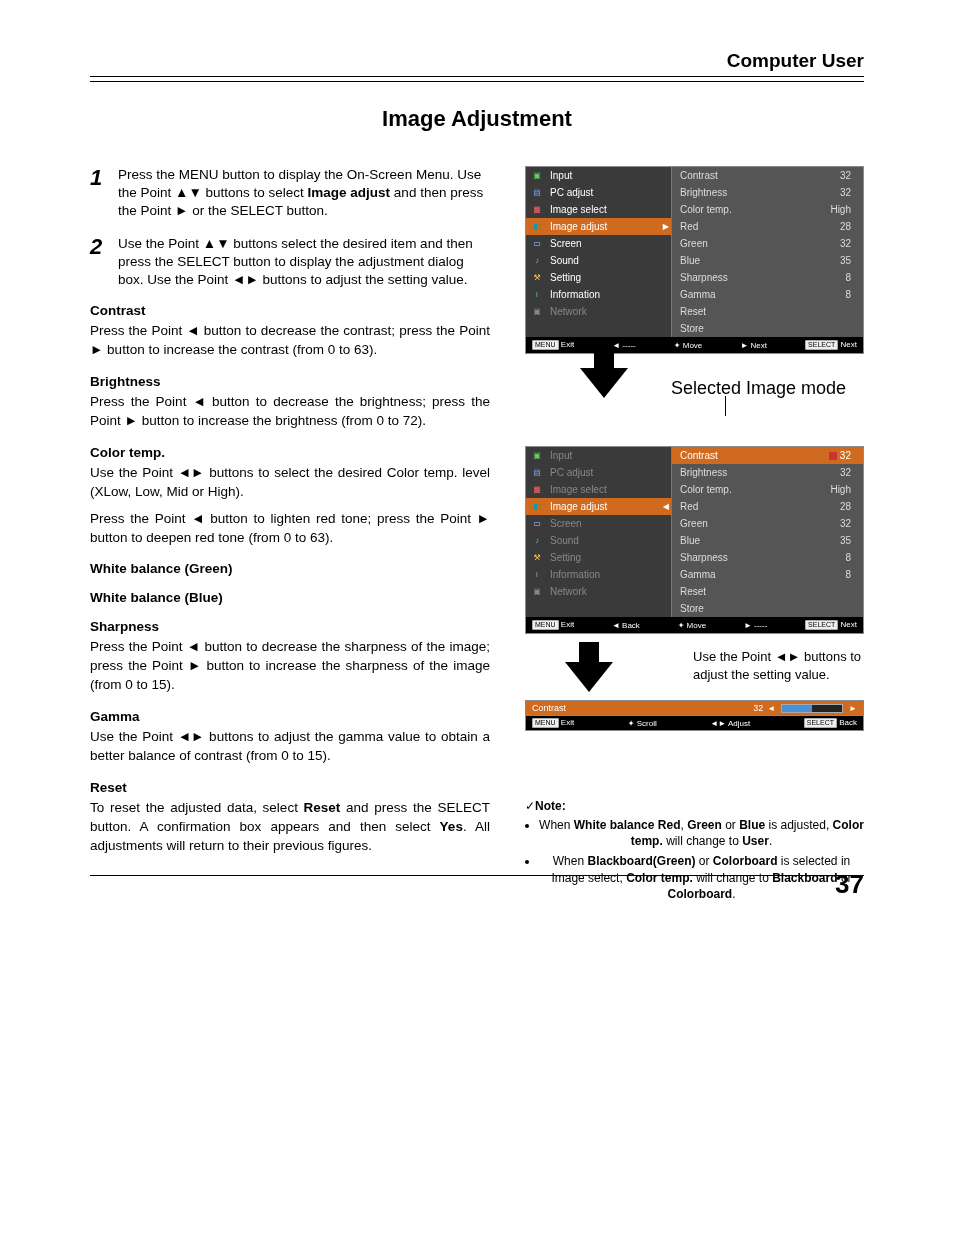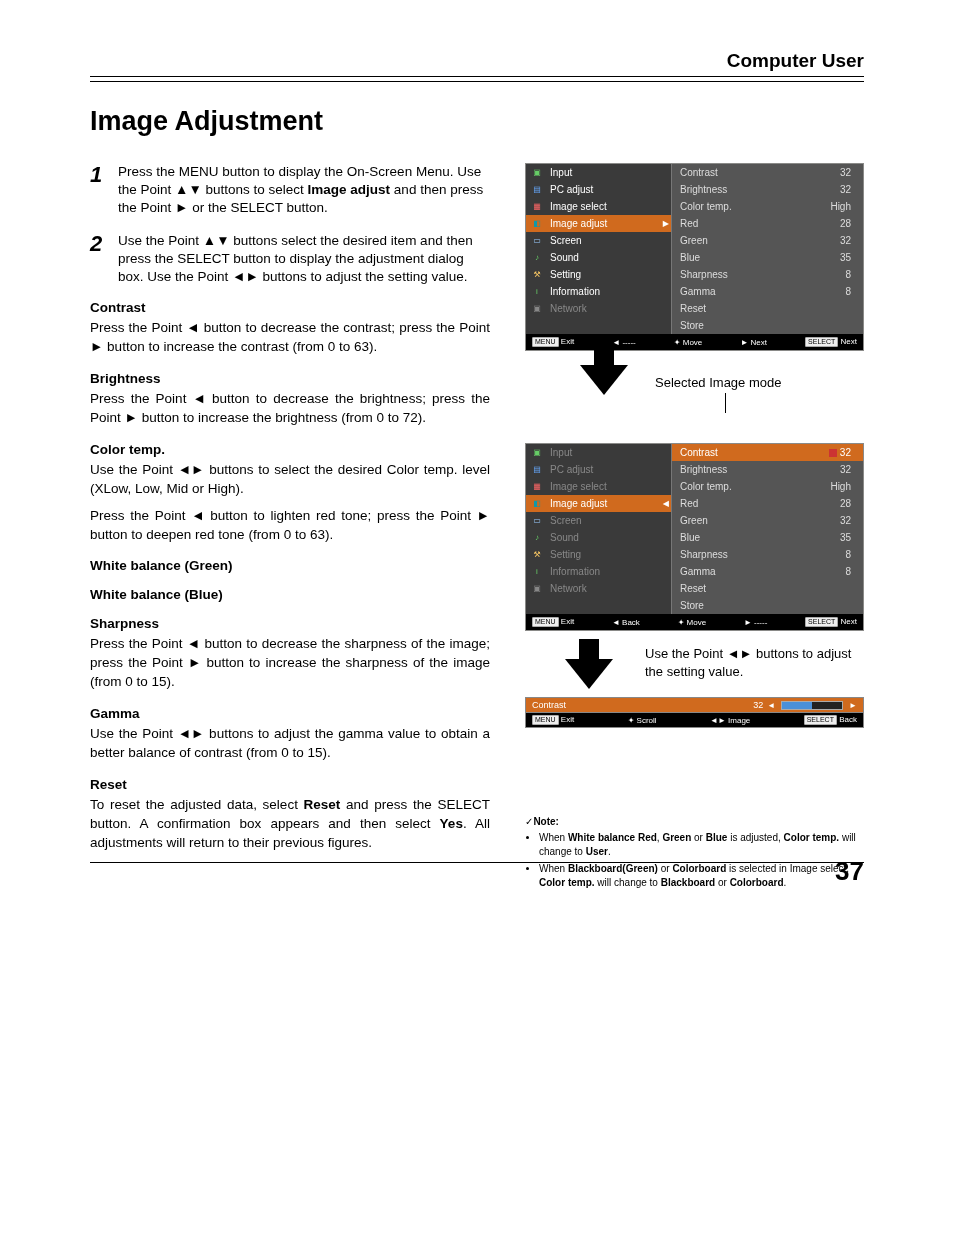--- a/index.html
+++ b/index.html
@@ -9,21 +9,21 @@
     background: #fff;
     margin: 0;
     padding: 50px 90px 40px 90px;
     width: 954px;
     box-sizing: border-box;
     position: relative;
   }
   .topline { border-top: 1px solid #000; margin-bottom: 4px; }
   .header-title { text-align: right; font-weight: bold; font-size: 19px; margin-bottom: 4px; }
   .midline { border-top: 1px solid #000; margin-bottom: 24px; }
-  h1.page-title { font-size: 27px; font-weight: bold; margin: 0 0 26px 0; }
+  h1.page-title { font-size: 22px; font-weight: bold; margin: 0 0 34px 0; text-align: center; }
   .columns { display: flex; gap: 35px; }
   .col-left { flex: 0 0 400px; }
   .col-right { flex: 1; }
   .step { display: flex; margin-bottom: 14px; }
   .step-num { font-size: 22px; font-weight: bold; font-style: italic; width: 28px; flex-shrink: 0; line-height: 1.1; }
   .step-body { line-height: 1.35; }
   .section-h { font-weight: bold; margin: 14px 0 4px 0; }
   .section-p { margin: 0 0 8px 0; line-height: 1.4; text-align: justify; }
   .col-right h3 { font-size: 15px; font-weight: bold; margin: 0 0 10px 0; }
   
@@ -38,32 +38,32 @@
   .osd-right .osd-row.selected { background: #d06a1e; color: #fff; }
   .osd-ico { width: 14px; height: 12px; margin-right: 6px; display: inline-flex; align-items: center; justify-content: center; font-size: 8px; }
   .osd-left .osd-row.dim { color: #888; }
   .osd-footer { background: #000; height: 16px; display: flex; align-items: center; color: #fff; font-size: 8px; padding: 0 6px; gap: 30px; justify-content: space-between; }
   .osd-footer span { white-space: nowrap; }
   .chevron { position: absolute; right: 2px; color: #fff; font-size: 8px; }
   .indicator { display:inline-block; width:8px; height:8px; background:#c33; margin-left:4px; vertical-align:middle;}
   
   .big-arrow { width: 0; height: 0; border-left: 24px solid transparent; border-right: 24px solid transparent; border-top: 30px solid #000; margin: 14px 0 10px 55px; position: relative; }
   .big-arrow::before { content: ""; position: absolute; top: -50px; left: -10px; width: 20px; height: 22px; background: #000; }
-  .sel-label { position: absolute; font-size: 13px; }
+  .sel-label { position: absolute; font-size: 18px; margin-left: 16px; }
   .caption { font-size: 13px; line-height: 1.35; margin: 6px 0 6px 0; }
   
   .slider-bar { background: #d06a1e; height: 14px; display: flex; align-items: center; color: #fff; font-size: 9px; padding: 0 6px; border:1px solid #888; }
   .slider-track { background: #222; height: 7px; flex: 1; margin: 0 6px; position: relative; border:1px solid #aaa; }
   .slider-fill { background: #4a90d9; height: 100%; width: 50%; }
   .slider-footer { background:#000; height:14px; display:flex; align-items:center; color:#fff; font-size:8px; padding:0 6px; justify-content:space-between; border:1px solid #888; border-top:none;}
   
-  .note { margin-top: 88px; font-size: 10px; }
+  .note { margin-top: 68px; font-size: 12px; }
   .note-h { font-weight: bold; }
   .note ul { margin: 4px 0 0 14px; padding: 0; }
-  .note li { margin-bottom: 4px; line-height: 1.35; }
+  .note li { margin-bottom: 4px; line-height: 1.35; text-align: center; }
   .check { font-family: sans-serif; }
   .page-num { position: absolute; right: 90px; bottom: 46px; font-size: 26px; font-weight: bold; }
   .footline { border-top: 1px solid #000; position: absolute; left: 90px; right: 90px; bottom: 70px; }
   .kbd { display:inline-block; border:1px solid #aaa; font-size:7px; padding:0 2px; background:#eee; color:#000; border-radius:1px; line-height:1.2; }
   .rel { position: relative; }
   .sel-caption-wrap { position: relative; margin-top: 10px; height: 38px; }
 </style>
 </head>
 <body>
 
@@ -294,41 +294,41 @@
         </div>
         <div class="osd-footer">
           <span><span class="kbd">MENU</span> Exit</span>
           <span>◄ Back</span>
           <span>✦ Move</span>
           <span>► -----</span>
           <span><span class="kbd">SELECT</span> Next</span>
         </div>
       </div>
 
-    <div style="display:flex; align-items:flex-start; margin-top:8px;">
+    <div style="display:flex; align-items:flex-start; margin-top:8px;gap:48px;">
       <div style="position:relative; width:120px; height:58px;">
         <div class="big-arrow" style="margin:20px 0 0 40px;"></div>
       </div>
       <div class="caption" style="flex:1;">Use the Point ◄► buttons to adjust the setting value.</div>
     </div>
 
     <div>
       <div class="slider-bar">
         <span>Contrast</span>
         <span style="margin-left:auto; margin-right:4px;">32</span>
         <span style="font-size:8px;">◄</span>
         <div class="slider-track" style="max-width:60px;">
             <div class="slider-fill"></div>
           </div>
         <span style="font-size:8px;">►</span>
       </div>
       <div class="slider-footer">
         <span><span class="kbd">MENU</span> <span>Exit</span></span>
         <span>✦ Scroll</span>
-        <span>◄► Image</span>
+        <span>◄► Adjust</span>
         <span><span class="kbd">SELECT</span> <span>Back</span></span>
       </div>
     </div>
 
     <div class="note">
       <span class="check">✓</span><span class="note-h">Note:</span>
       <ul id="note-list">
           <li>When <b>White balance Red</b>, <b>Green</b> or <b>Blue</b> is adjusted, <b>Color temp.</b> will change to <b>User</b>.</li>
           <li>When <b>Blackboard(Green)</b> or <b>Colorboard</b> is selected in Image select, <b>Color temp.</b> will change to <b>Blackboard</b> or <b>Colorboard</b>.</li>
         </ul>

